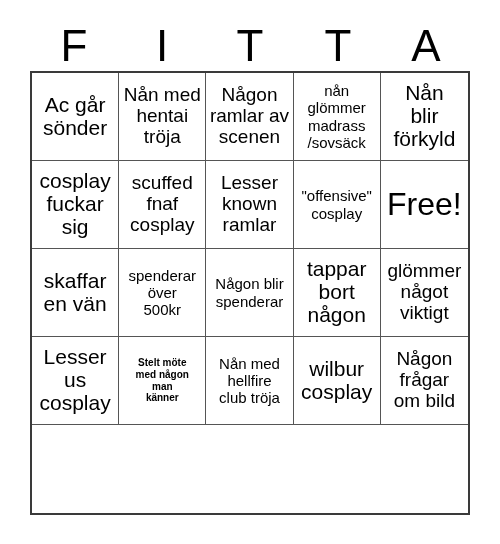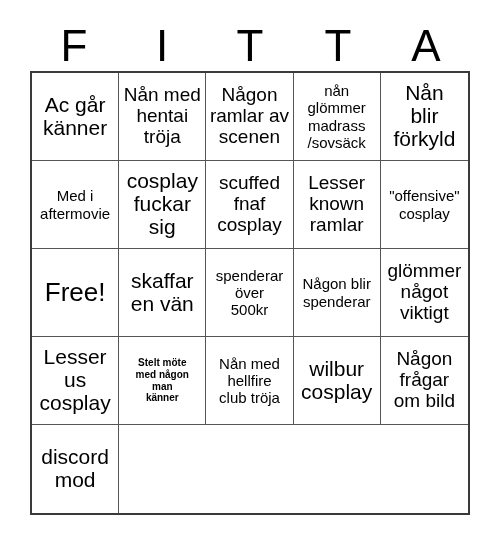--- a/index.html
+++ b/index.html
@@ -74,21 +74,21 @@
   .cell:nth-child(5n) { border-right: none; }
   .cell:nth-child(n+21) { border-bottom: none; }
   .cell .txt {
     display: block;
     width: 100%;
     line-height: 1.06;
     white-space: pre-line;
     word-break: normal;
   }
   
-  .fs-xl  .txt { font-size: 26px; line-height: 1.05; text-align: center; }
+  .fs-xl  .txt { font-size: 32px; line-height: 1.05; text-align: center; }
   .fs-lg  .txt { font-size: 21px; line-height: 1.08; }
   .fs-md  .txt { font-size: 19px; line-height: 1.10; }
   .fs-sm  .txt { font-size: 15px; line-height: 1.14; }
   .fs-xs  .txt { font-size: 10px; line-height: 1.18; font-weight: bold; }
 </style>
 </head>
 <body>
 
 <div id="card">
 
@@ -96,21 +96,21 @@
     <div class="header-letter">F</div>
     <div class="header-letter">I</div>
     <div class="header-letter">T</div>
     <div class="header-letter">T</div>
     <div class="header-letter">A</div>
   </div>
 
   <div id="grid">
     <div class="cell fs-lg">
         <span class="txt">Ac går
-känner</span>
+sönder</span>
       </div>
     <div class="cell fs-md">
         <span class="txt">Nån med
 hentai
 tröja</span>
       </div>
     <div class="cell fs-md">
         <span class="txt">Någon
 ramlar av
 scenen</span>
@@ -120,24 +120,20 @@
 glömmer
 madrass
 /sovsäck</span>
       </div>
     <div class="cell fs-lg">
         <span class="txt">Nån
 blir
 förkyld</span>
       </div>
 
-    <div class="cell fs-sm">
-        <span class="txt">Med i
-aftermovie</span>
-      </div>
     <div class="cell fs-lg">
         <span class="txt">cosplay
 fuckar
 sig</span>
       </div>
     <div class="cell fs-md">
         <span class="txt">scuffed
 fnaf
 cosplay</span>
       </div>
@@ -160,20 +156,25 @@
       </div>
     <div class="cell fs-sm">
         <span class="txt">spenderar
 över
 500kr</span>
       </div>
 
     <div class="cell fs-sm">
         <span class="txt">Någon blir
 spenderar</span>
+      </div>
+    <div class="cell fs-lg">
+        <span class="txt">tappar
+bort
+någon</span>
       </div>
     <div class="cell fs-md">
         <span class="txt">glömmer
 något
 viktigt</span>
       </div>
     <div class="cell fs-lg">
         <span class="txt">Lesser
 us
 cosplay</span>
@@ -192,19 +193,15 @@
       </div>
     <div class="cell fs-lg">
         <span class="txt">wilbur
 cosplay</span>
       </div>
     <div class="cell fs-md">
         <span class="txt">Någon
 frågar
 om bild</span>
       </div>
-    <div class="cell fs-lg">
-        <span class="txt">discord
-mod</span>
-      </div>
   </div>
 
 </div>
 
 </body></html>

